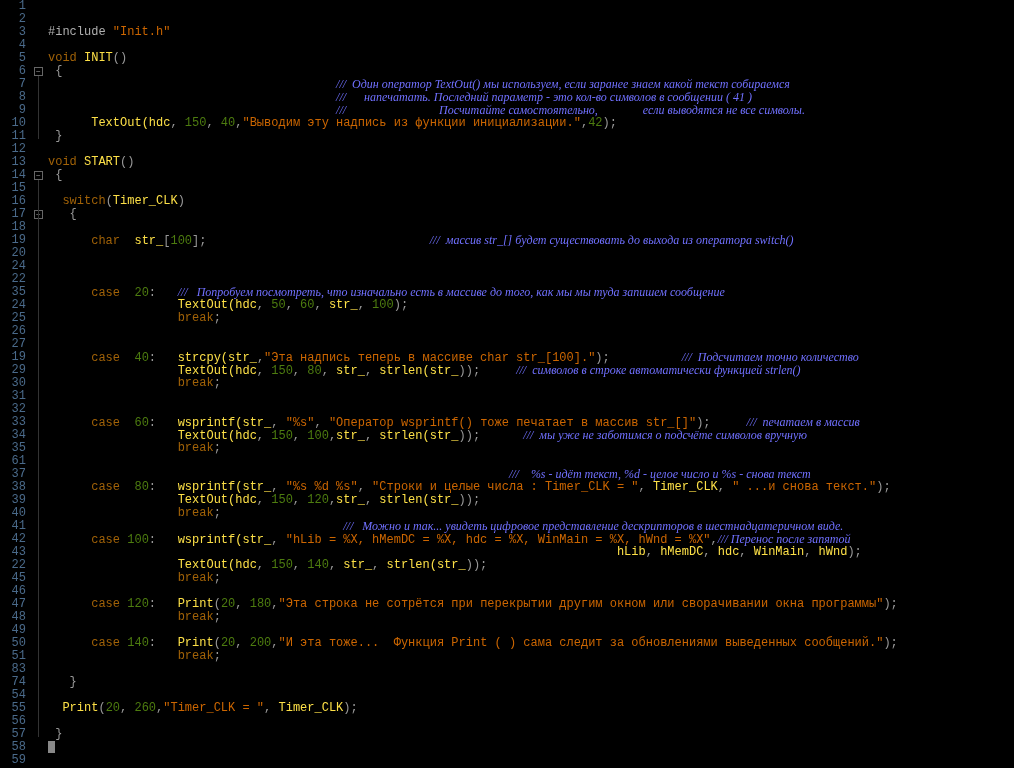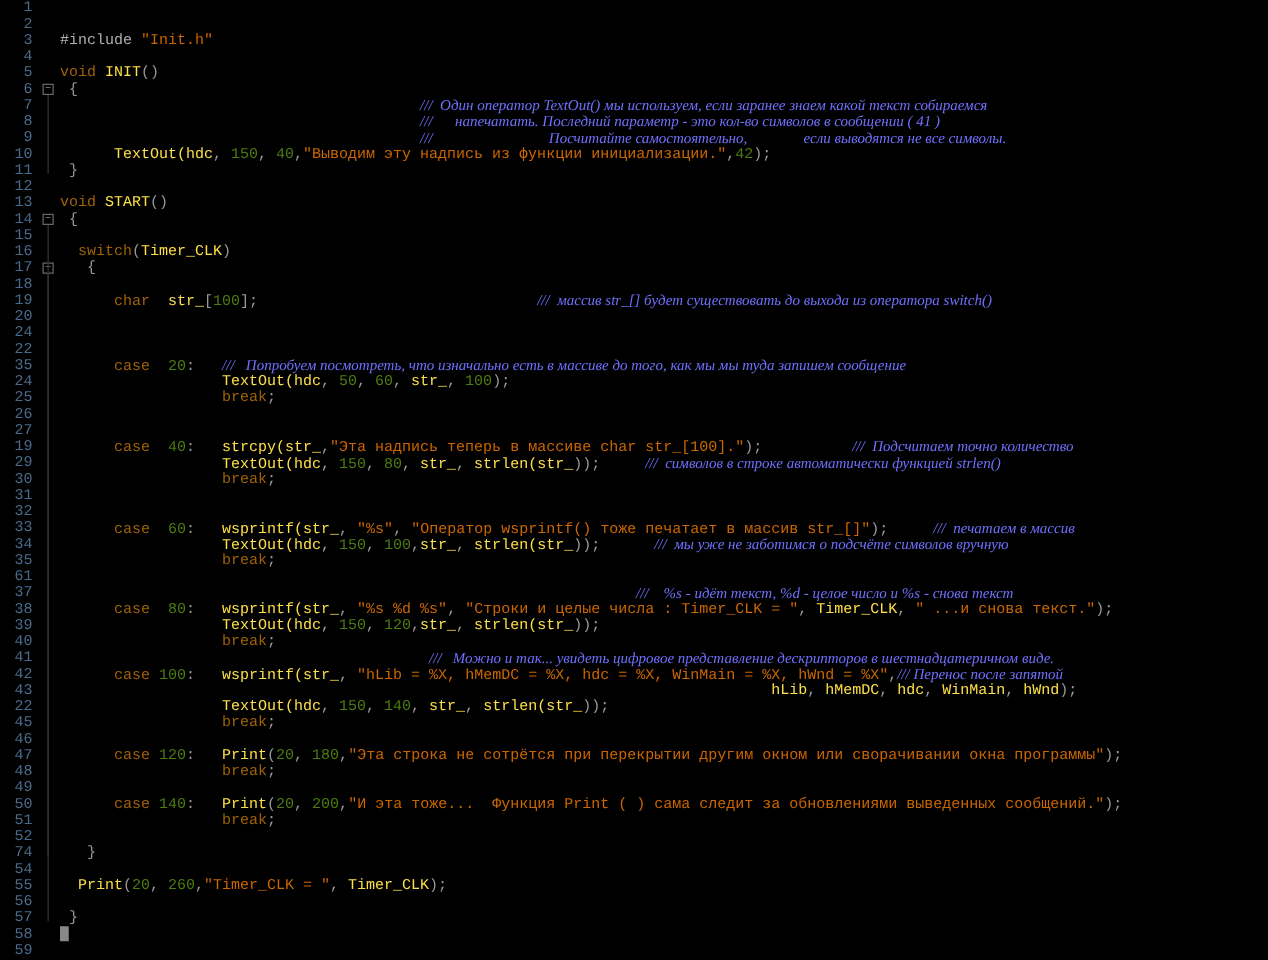--- a/index.html
+++ b/index.html
@@ -69,21 +69,21 @@
       <div class="ln">42</div>
       <div class="ln">43</div>
       <div class="ln">22</div>
       <div class="ln">45</div>
       <div class="ln">46</div>
       <div class="ln">47</div>
       <div class="ln">48</div>
       <div class="ln">49</div>
       <div class="ln">50</div>
       <div class="ln">51</div>
-      <div class="ln">52</div>
+      <div class="ln">83</div>
       <div class="ln">74</div>
       <div class="ln">54</div>
       <div class="ln">55</div>
       <div class="ln">56</div>
       <div class="ln">57</div>
       <div class="ln">58</div>
       <div class="ln">59</div>
     </div>
   <div class="fold" id="fold">
       <div class="fold-box" style="top: 67px;">−</div>

